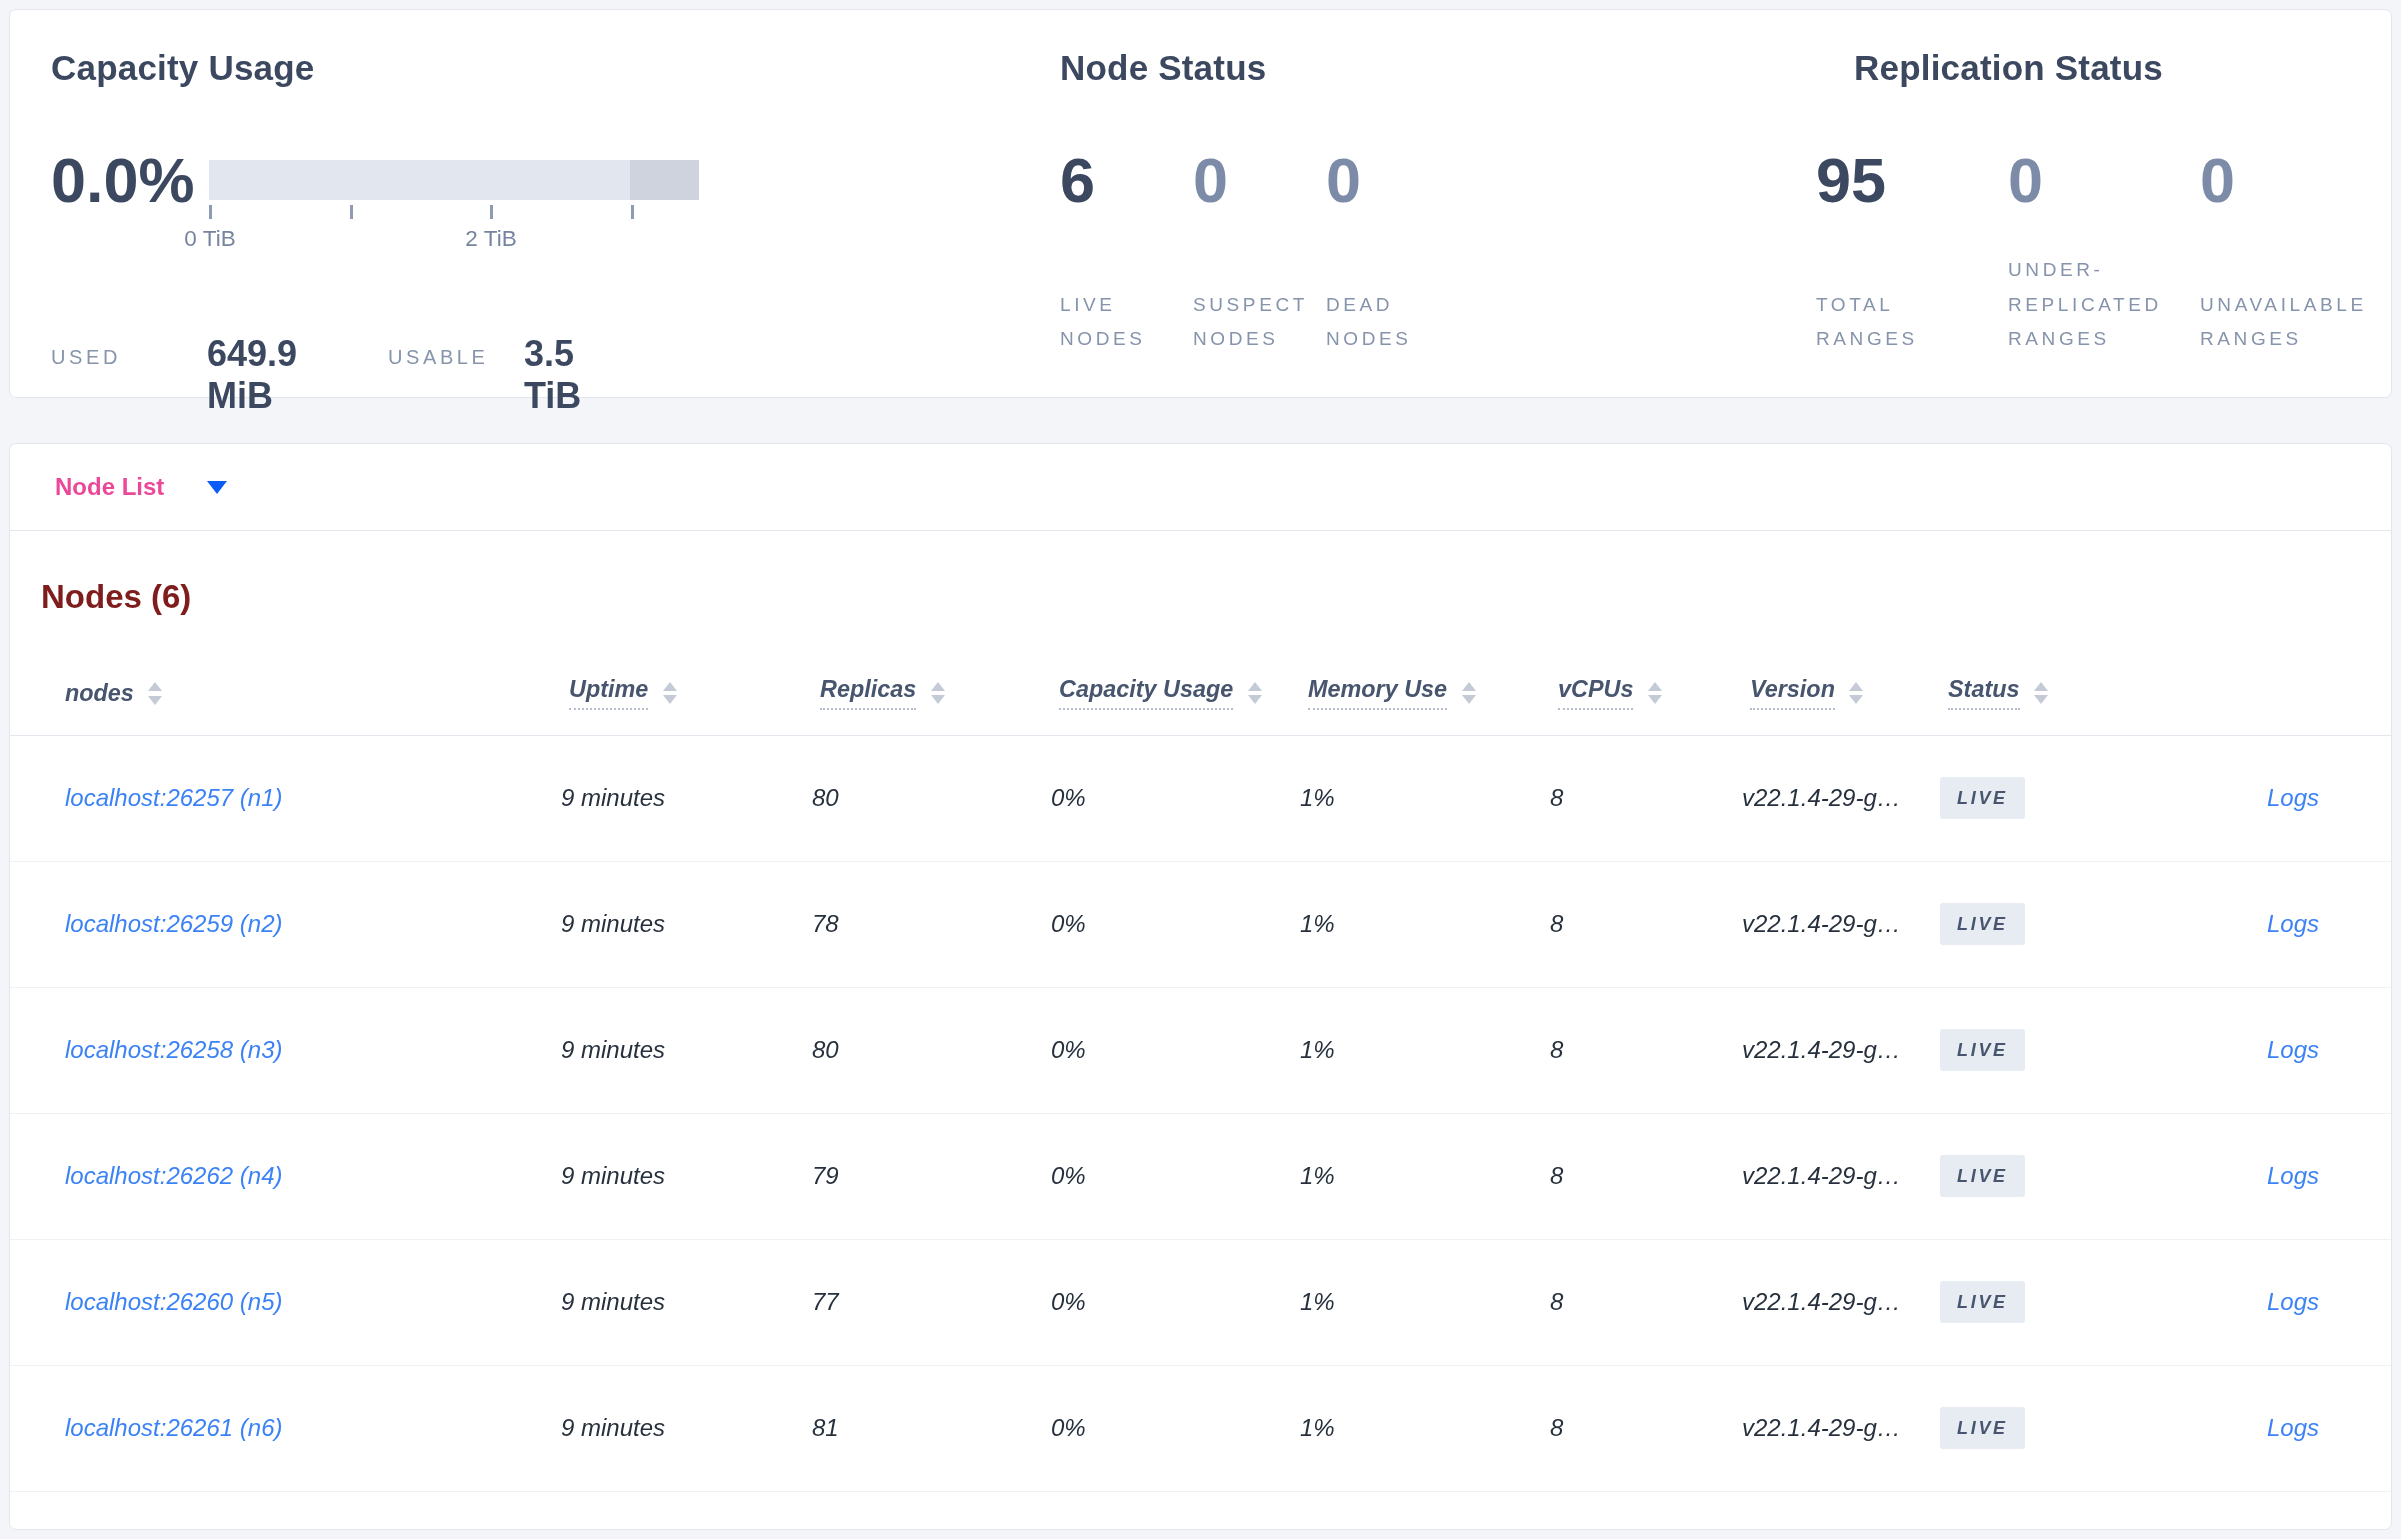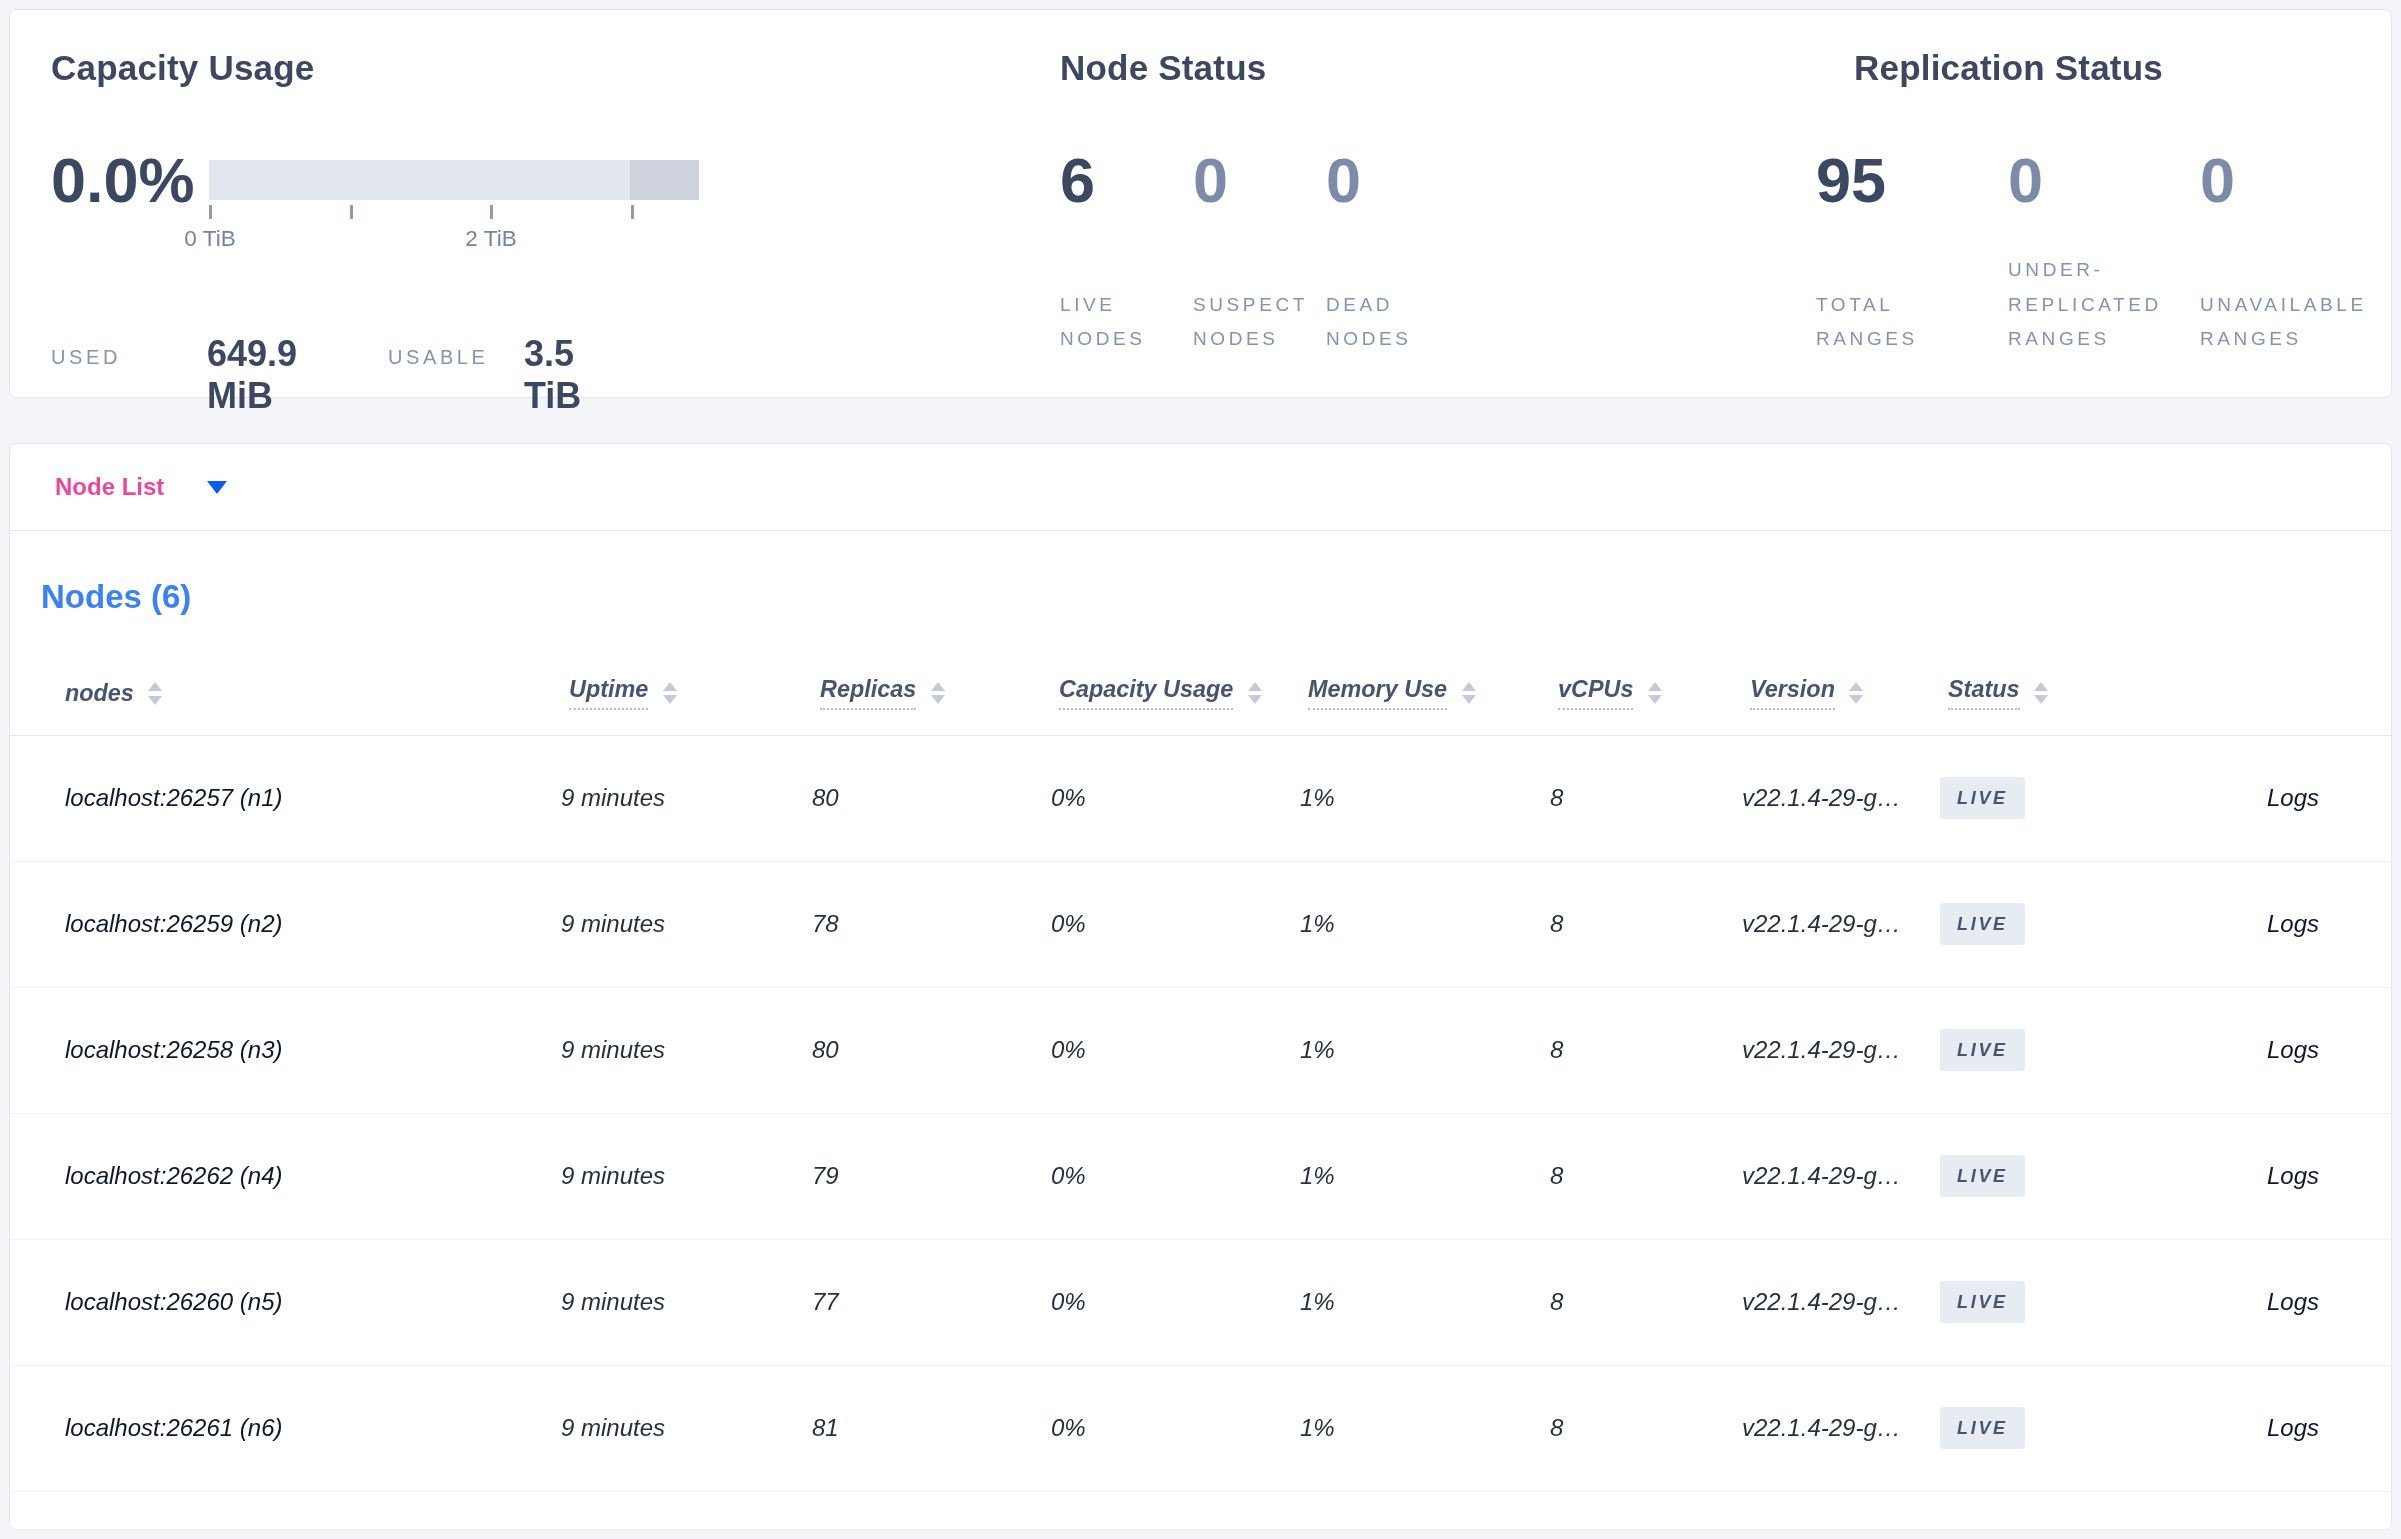--- a/index.html
+++ b/index.html
@@ -142,21 +142,21 @@
   .table-card {
     margin: 0 9px;
     height: 1000px;
     border-radius: 0 0 7.2px 7.2px;
     overflow: hidden;
   }
   .table-title {
     padding: 47px 0 0 31px;
     font-size: 33px;
     font-weight: 700;
-    color: #3b82f6;
+    color: #7f1d1d;
   }
   table {
     width: 100%;
     margin-top: 36px;
     border-collapse: collapse;
     table-layout: fixed;
     font-style: italic;
   }
   col.c-nodes    { width: 551px; }
   col.c-uptime   { width: 251px; }
@@ -205,21 +205,21 @@
   }
 
   td {
     height: 126px;
     vertical-align: middle;
     font-size: 24px;
     color: #27303d;
     border-bottom: 1.8px solid #eef1f5;
   }
   a.node-link, a.logs-link {
-    color: #0f172a;
+    color: #3b82f6;
     text-decoration: none;
     cursor: pointer;
   }
   td.logs-cell { text-align: right; padding-right: 72px; }
   .badge-live {
     display: inline-block;
     background: #e7ebf2;
     color: #47556e;
     font-size: 18px;
     font-weight: 700;

